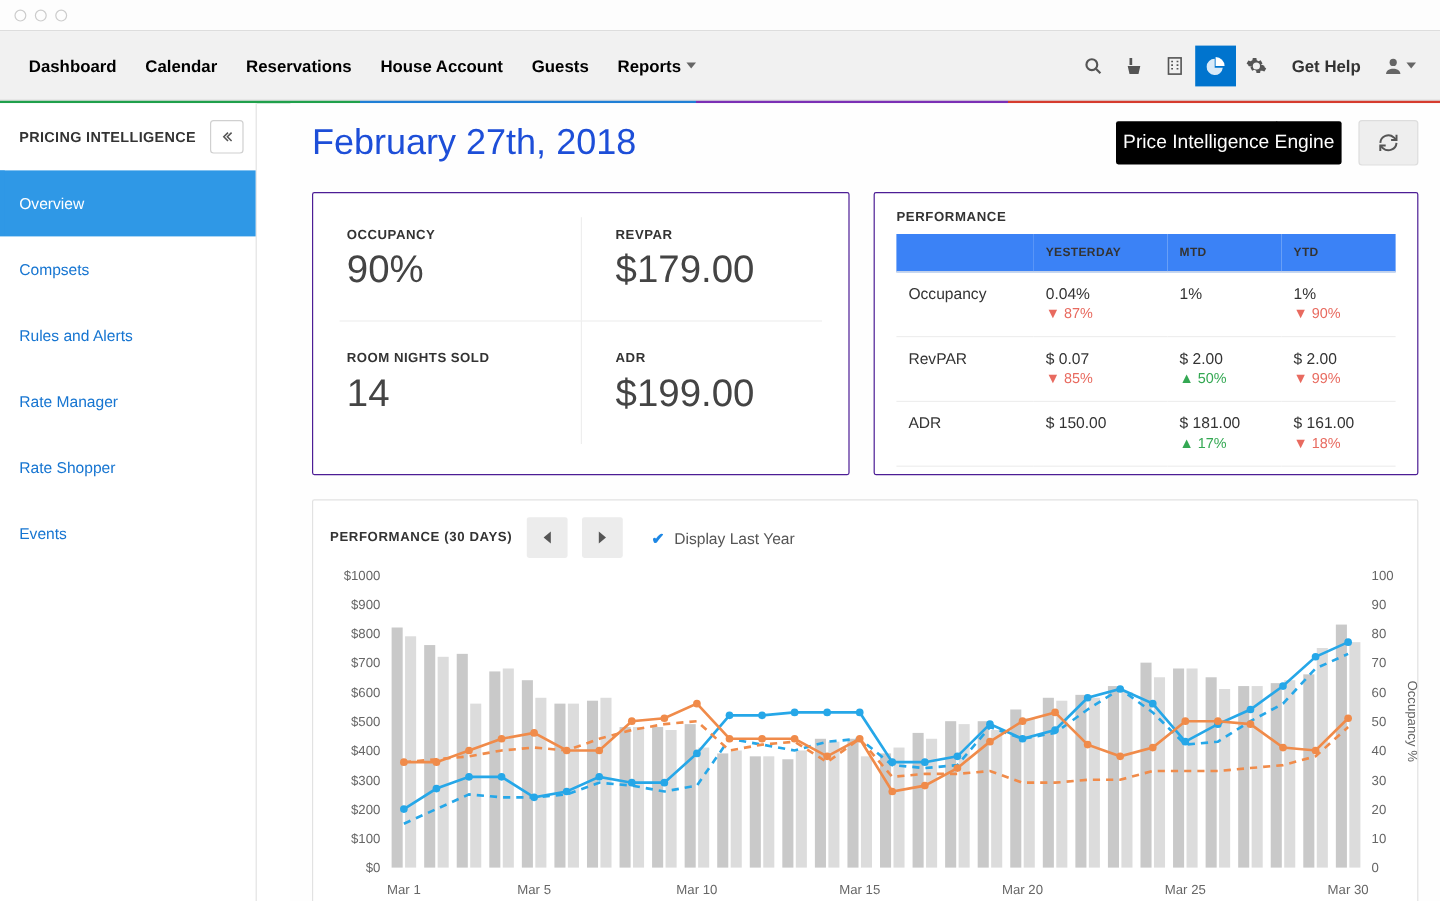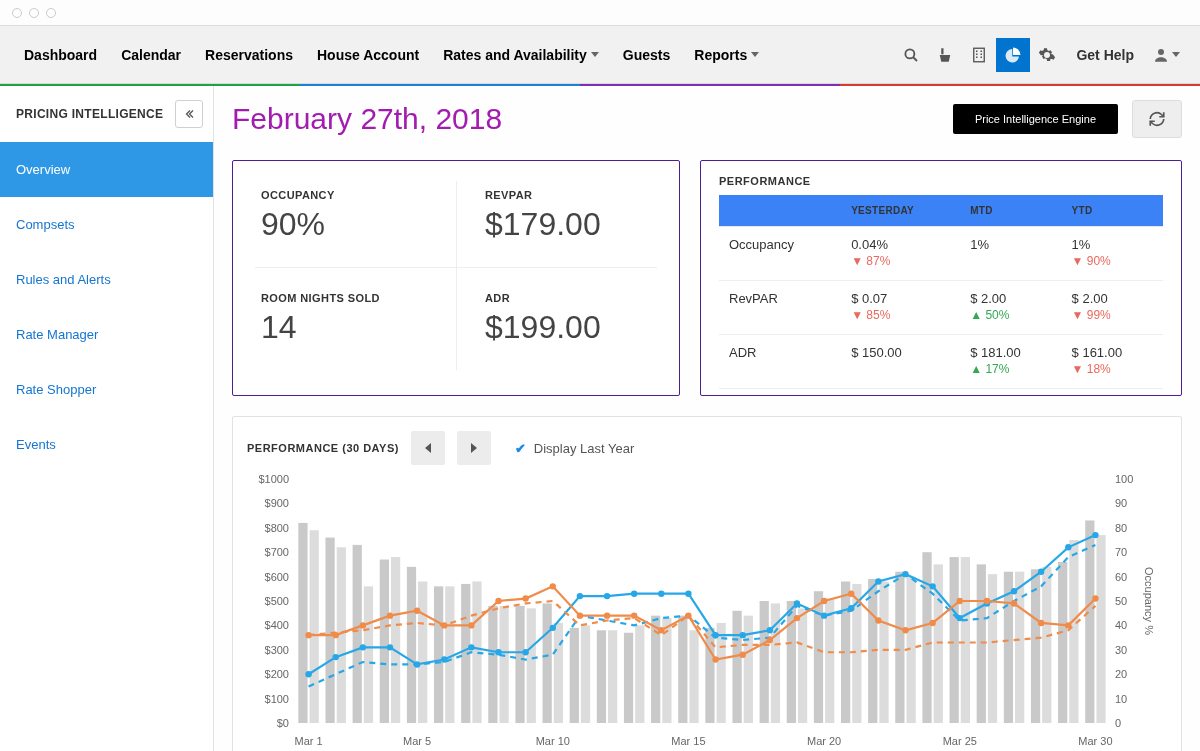--- a/index.html
+++ b/index.html
@@ -13,32 +13,32 @@
   .nav-right{margin-left:auto; display:flex; align-items:center; gap:0;}
   .nav-ico{ width:34px; height:34px; display:flex; align-items:center; justify-content:center; cursor:pointer; color:#555;}
   .nav-ico.active{ background:#0074ce; color:#fff;}
   .nav-ico svg{ width:18px; height:18px; }
   .gethelp{ font-size:14px; font-weight:600; padding:0 12px; cursor:pointer;}
   .userico{display:flex;align-items:center;gap:2px;padding:0 6px;cursor:pointer;}
   
   .rainbow{height:2px; display:flex;}
   .rainbow span{display:block;height:2px;}
   
-  .body{ display:flex; height:calc(751px - 26px - 58px - 2px); }
+  .body{ display:flex; height:calc(751px - 26px - 58px - 2px);gap:28px; }
   .sidebar{ width:214px; flex:0 0 214px; border-right:1px solid #e3e3e3; background:#fff;}
   .side-head{ display:flex; align-items:center; justify-content:space-between; padding:14px 10px 14px 16px;}
   .side-head h4{ font-size:12px; font-weight:800; letter-spacing:.3px; }
   .collapse-btn{width:28px;height:28px;border:1px solid #d0d0d0;border-radius:3px;display:flex;align-items:center;justify-content:center;cursor:pointer;}
   .side-list .side-item{ padding:20px 16px; font-size:13px; color:#1675d1; cursor:pointer;}
   .side-list .side-item.active{ background:#2f98e6; color:#fff; box-shadow:4px 0 0 #2f98e6 inset; }
   
   .main{ flex:1; padding:14px 18px; background:#fefefe; overflow:hidden;}
   .page-head{ display:flex; align-items:center; }
-  .page-title{ font-size:30px; font-weight:400; color:#a21caf; }
-  .tooltip{ margin-left:auto; background:#000; color:#fff; font-size:11px; padding:9px 22px; border-radius:2px; position:relative; }
+  .page-title{ font-size:30px; font-weight:400; color:#1d4ed8; }
+  .tooltip{ margin-left:auto; background:#000; color:#fff; font-size:16px; padding:9px 6px; border-radius:2px; position:relative; }
   .tooltip::before{content:"";position:absolute; top:-6px; right:48px; border:6px solid transparent; border-bottom-color:#000;}
   .refresh-btn{ margin-left:14px; width:50px; height:38px; background:#eee; border:1px solid #ddd; border-radius:3px; display:flex; align-items:center; justify-content:center; cursor:pointer; }
   
   .row{ display:flex; gap:20px; margin-top:22px; }
   .card{ border:1px solid #4c1d95; border-radius:2px; background:#fff; }
   .kpi-card{ flex:0 0 448px; padding:20px 22px 18px; }
   .kpi-grid{ display:grid; grid-template-columns: 1fr 1fr; grid-template-rows:auto auto; }
   .kpi{ padding:6px 6px 24px 6px; }
   .kpi.br{ border-left:1px solid #eee; padding-left:28px;}
   .kpi-row2{ border-top:1px solid #eee; padding-top:22px !important;}
@@ -75,21 +75,20 @@
   <span class="wdot"></span>
   <span class="wdot"></span>
 </div>
 
 <div class="topnav">
   <div class="nav-items" id="nav-items">
       <div class="nav-item">Dashboard</div>
       <div class="nav-item">Calendar</div>
       <div class="nav-item">Reservations</div>
       <div class="nav-item">House Account</div>
-      <div class="nav-item">Rates and Availability<span class="chev d"></span></div>
       <div class="nav-item">Guests</div>
       <div class="nav-item">Reports<span class="chev d"></span></div>
     </div>
   <div class="nav-right">
     <div class="nav-ico">
       <svg viewBox="0 0 24 24" fill="none" stroke="currentColor" stroke-width="2.4">
           <circle cx="10.5" cy="10.5" r="6"></circle>
           <line x1="20" y1="20" x2="15" y2="15"></line>
         </svg>
     </div>

